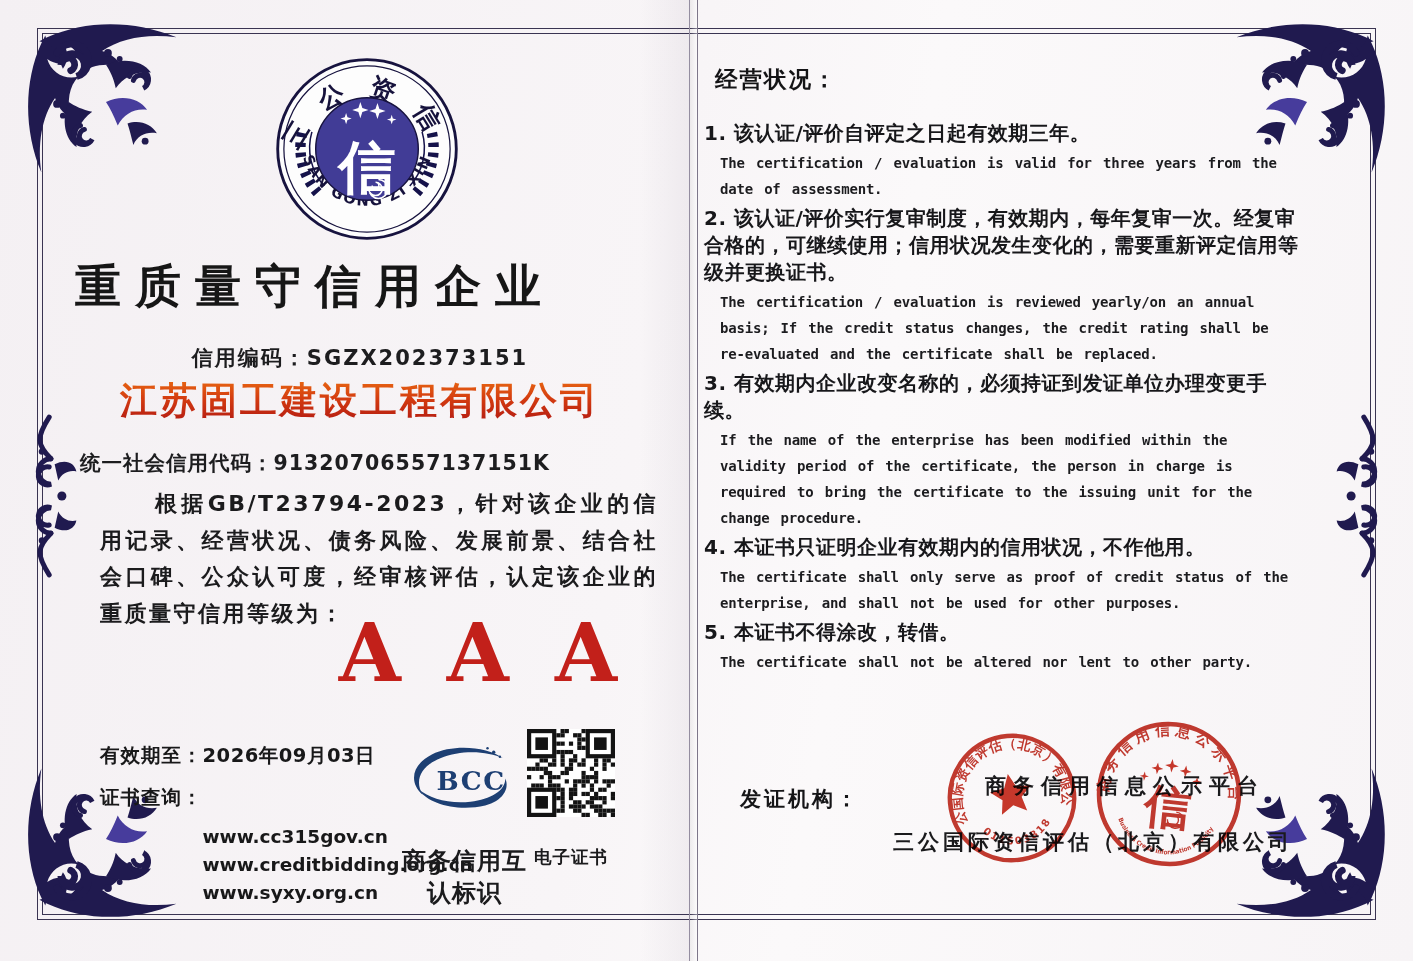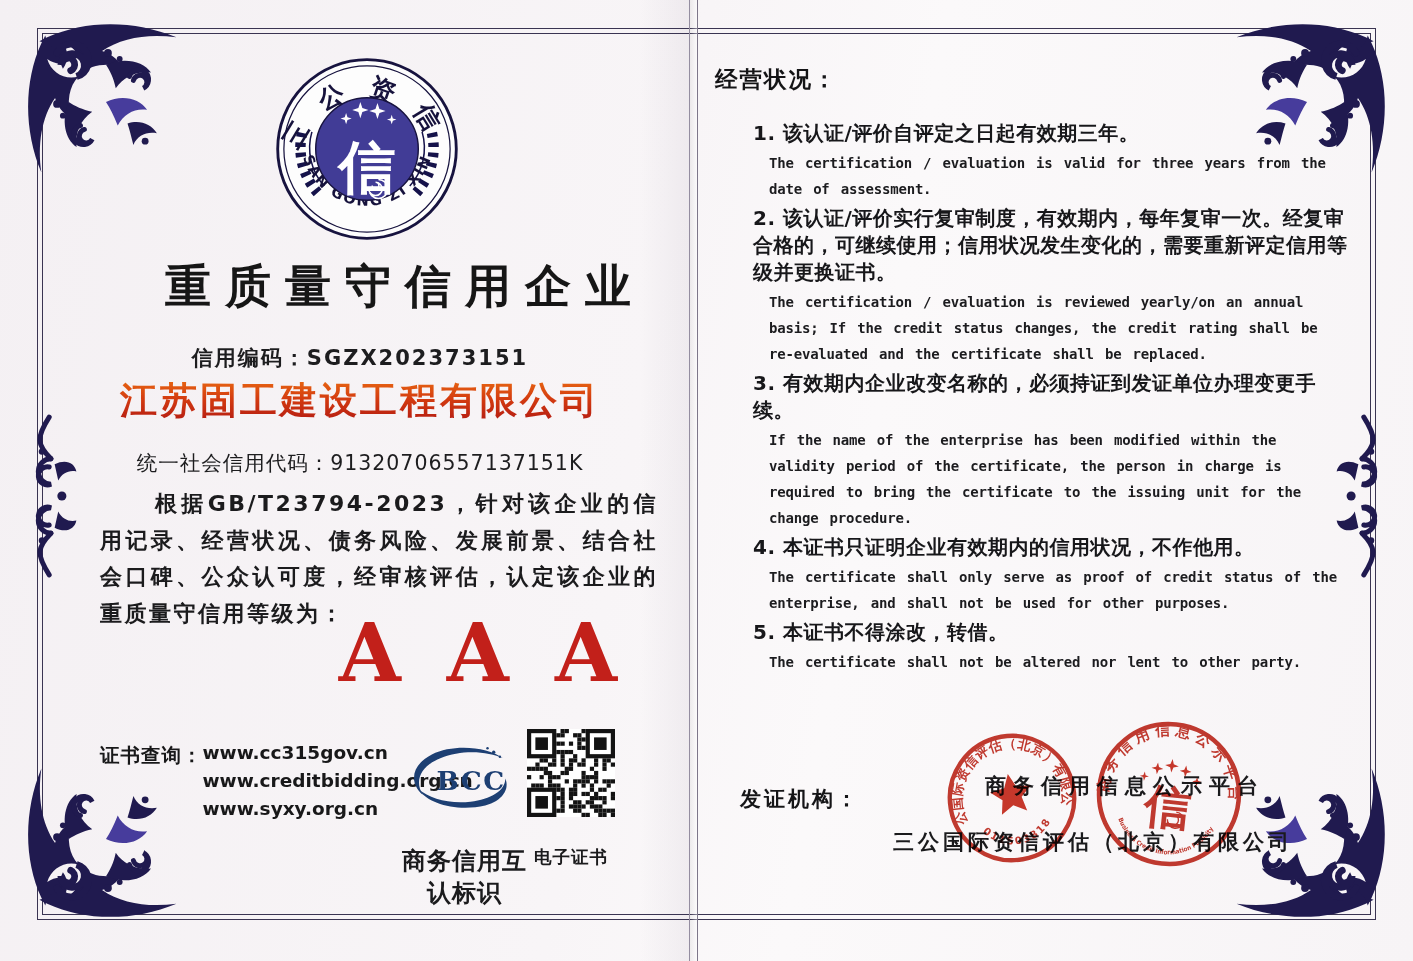--- a/index.html
+++ b/index.html
@@ -19,52 +19,52 @@
   .corner{position:absolute;width:186px;height:186px;}
   .corner.tl{left:12px;top:8px;}
   .corner.tr{left:1215px;top:8px;transform:scaleX(-1);}
   .corner.bl{left:12px;top:747px;transform:scaleY(-1);}
   .corner.br{left:1215px;top:747px;transform:scale(-1,-1);}
   .edgeorn{position:absolute;width:58px;height:176px;}
   .edgeorn.left{left:22px;top:408px;}
   .edgeorn.right{left:1333px;top:408px;transform:scaleX(-1);}
   
   .logo{position:absolute;left:272px;top:54px;width:190px;height:190px;}
-  .title{position:absolute;left:75px;top:256px;width:570px;text-align:right;
+  .title{position:absolute;left:75px;top:256px;width:570px;text-align:left;
     font-size:46px;font-weight:800;color:#161616;letter-spacing:14px;}
   .line-credit{position:absolute;left:80px;top:344px;width:560px;text-align:center;
     font-size:21px;font-weight:700;color:#1d1d1f;letter-spacing:2px;}
   .company{position:absolute;left:60px;top:376px;width:600px;text-align:center;
     font-size:37px;font-weight:800;letter-spacing:3px;
     background:linear-gradient(180deg,#ec6f12 0%,#d43c10 45%,#ae1513 100%);
     -webkit-background-clip:text;background-clip:text;color:transparent;}
-  .line-uscc{position:absolute;left:80px;top:449px;width:560px;text-align:center;
-    font-size:20.5px;font-weight:400;color:#1d1d1f;letter-spacing:1px;}
+  .line-uscc{position:absolute;left:80px;top:449px;width:560px;text-align:left;
+    font-size:20.5px;font-weight:700;color:#1d1d1f;letter-spacing:1px;}
   .bodytext{position:absolute;left:100px;top:486px;width:558px;
     font-size:22px;font-weight:600;color:#1b1b1d;line-height:36.5px;
     letter-spacing:2.5px;text-align:justify;text-indent:2.5em;}
   .rating{position:absolute;left:80px;top:606px;width:560px;text-align:right;
     font-family:"DejaVu Serif","Liberation Serif",serif;
     font-size:80px;font-weight:700;color:#c2201a;letter-spacing:46px;transform:translateX(23px);}
   .info{position:absolute;left:100px;top:742px;width:300px;font-size:19.5px;
     font-weight:700;color:#181819;}
   .info .row{display:flex;margin-bottom:15px;align-items:flex-start;}
   .info .lbl{white-space:nowrap;letter-spacing:1px;}
   .info .val{white-space:nowrap;letter-spacing:.5px;}
-  .urls{display:flex;flex-direction:column;gap:7px;font-size:18.5px;}
+  .urls{display:flex;flex-direction:column;gap:7px;font-size:18.5px;margin-top:42px;}
   .bcc{position:absolute;left:404px;top:740px;width:116px;height:80px;}
   .bcc-cap{position:absolute;left:392px;top:845px;width:145px;text-align:center;
     font-size:24px;font-weight:700;color:#1b1b1d;letter-spacing:1px;}
   .qr{position:absolute;left:527px;top:729px;width:88px;height:88px;}
   .qr-cap{position:absolute;left:526px;top:845px;width:90px;text-align:center;
     font-size:17.5px;font-weight:700;color:#1b1b1d;letter-spacing:1px;}
   
   .r-heading{position:absolute;left:715px;top:64px;font-size:22.5px;font-weight:700;
     color:#141416;letter-spacing:2px;}
-  .notes{position:absolute;left:753px;top:120px;width:600px;}
+  .notes{position:absolute;left:704px;top:120px;width:600px;}
   .note-zh{font-size:20px;font-weight:700;color:#17171a;line-height:27px;margin:0 0 3px 0;
     letter-spacing:.5px;}
   .note-en{font-family:"DejaVu Sans Mono","Liberation Mono",monospace;
     font-size:14px;color:#1c1c1f;line-height:26px;margin:0 0 3px 16px;letter-spacing:-.2px;
     word-spacing:3px;font-weight:600;}
   .issuer-label{position:absolute;left:740px;top:785px;font-size:21px;font-weight:700;
     color:#151517;letter-spacing:3px;text-align:center;}
   .issuer-l1{position:absolute;left:985px;top:772px;font-size:21px;font-weight:700;
     color:#1a1a1c;letter-spacing:7px;white-space:nowrap;}
   .issuer-l2{position:absolute;left:893px;top:828px;font-size:21px;font-weight:700;
@@ -172,20 +172,24 @@
   </svg>
 
   <div class="title">重质量守信用企业</div>
   <div class="line-credit">信用编码：SGZX202373151</div>
   <div class="company">江苏固工建设工程有限公司</div>
   <div class="line-uscc">统一社会信用代码：91320706557137151K</div>
   <div class="bodytext">根据GB/T23794-2023，针对该企业的信用记录、经营状况、债务风险、发展前景、结合社会口碑、公众认可度，经审核评估，认定该企业的重质量守信用等级为：</div>
   <div class="rating">AAA</div>
 
   <div class="info">
+    <div class="row">
+      <span class="lbl">有效期至：</span>
+      <span class="val">2026年09月03日</span>
+    </div>
     <div class="row">
       <span class="lbl">证书查询：</span>
       <span class="urls">
         <span>www.cc315gov.cn</span>
         <span>www.creditbidding.org.cn</span>
         <span>www.syxy.org.cn</span>
       </span>
     </div>
   </div>
 

